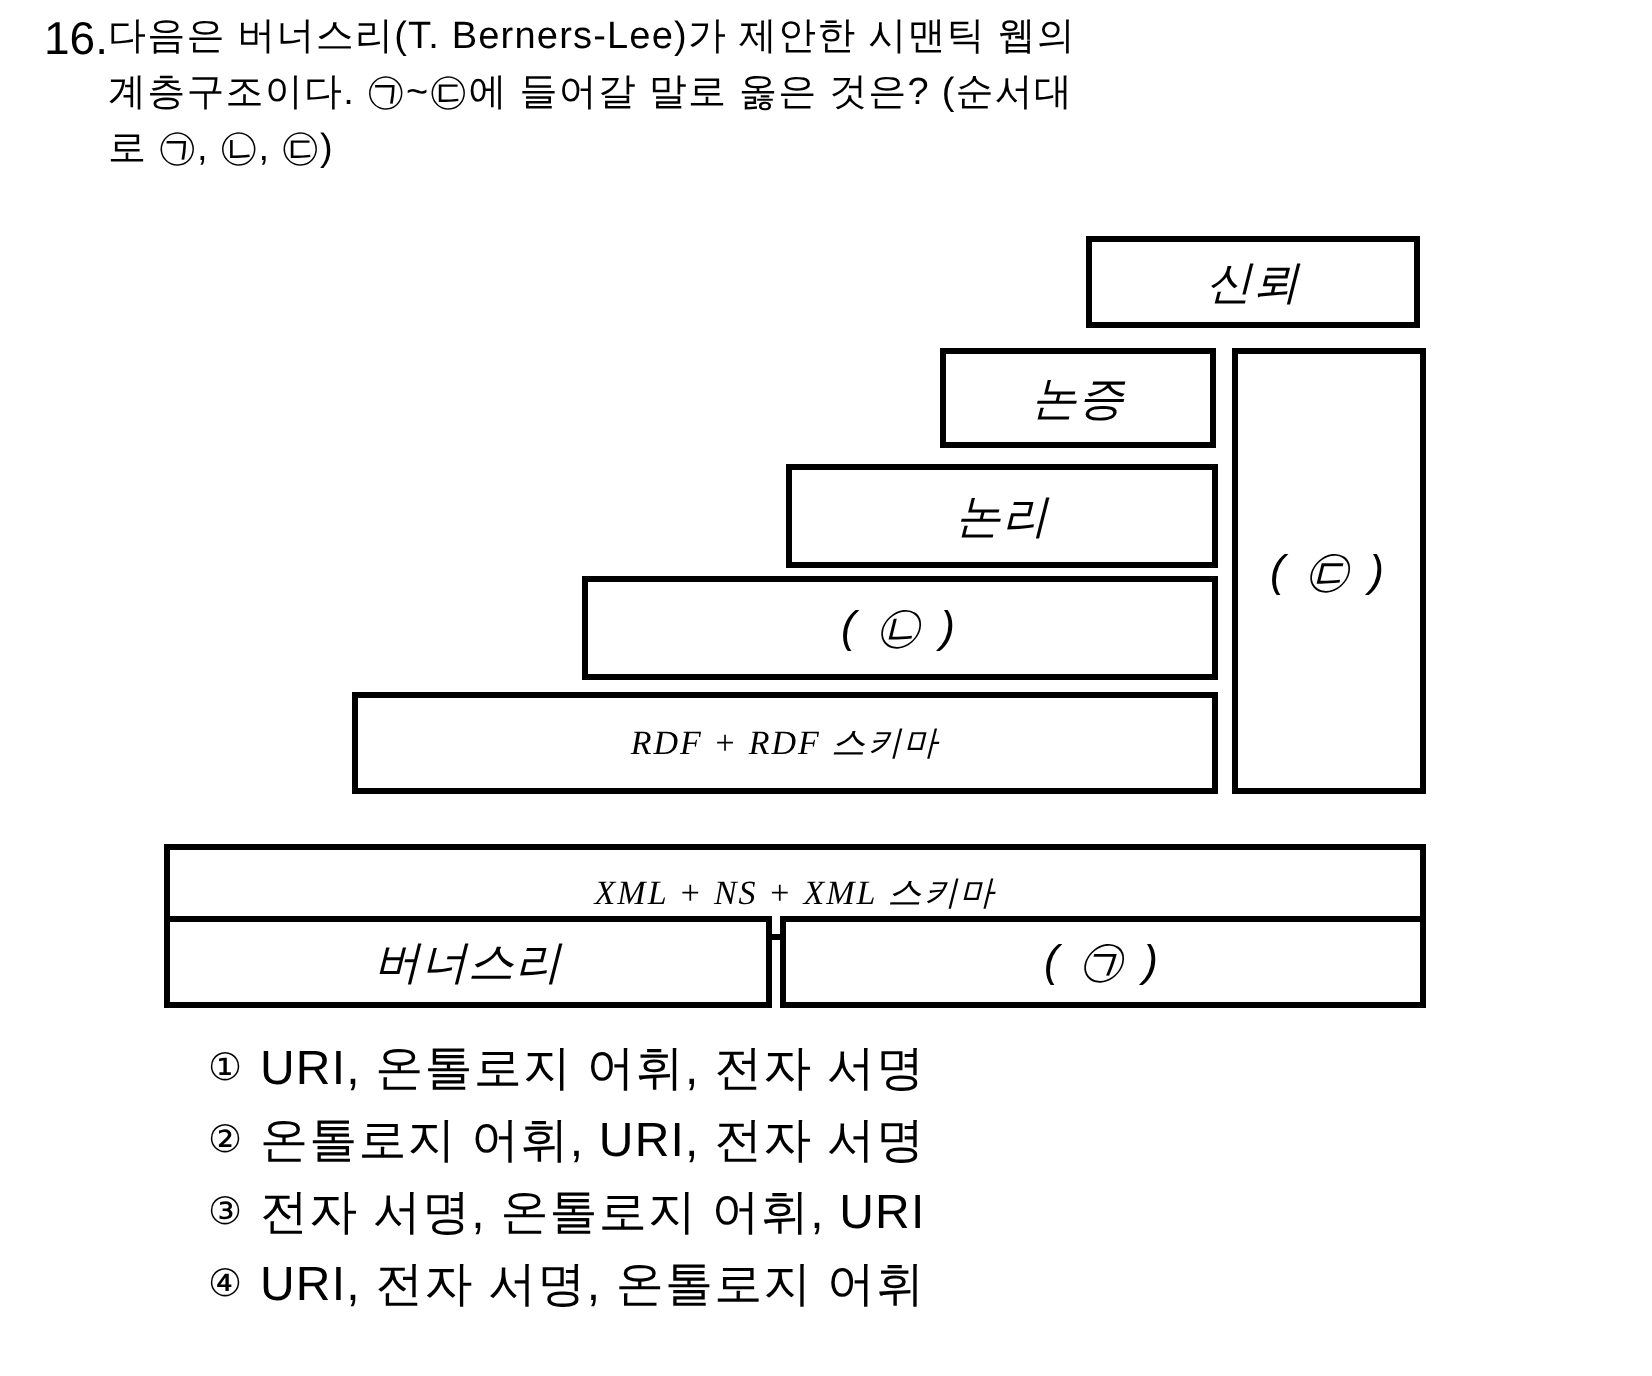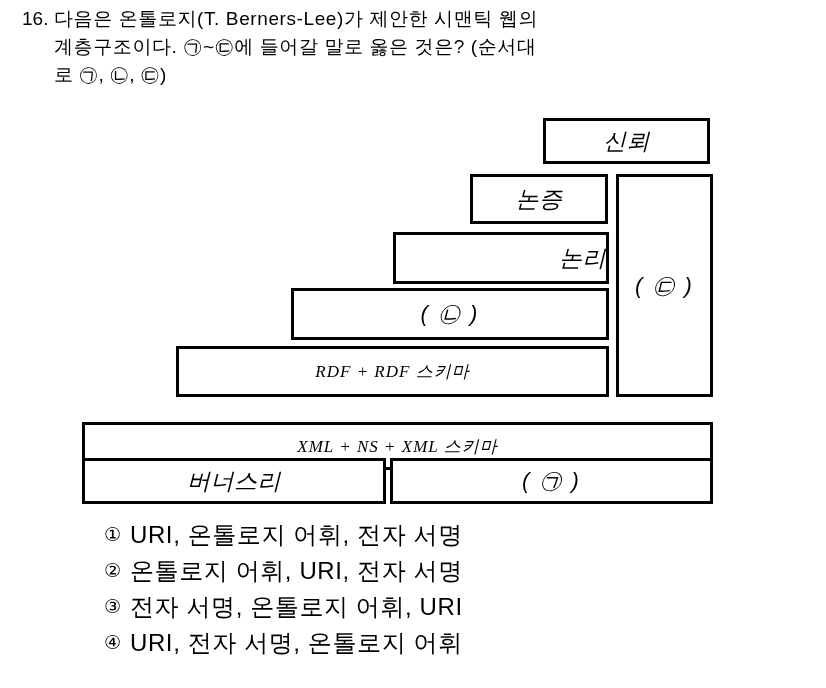--- a/index.html
+++ b/index.html
@@ -21,21 +21,21 @@
     position: absolute;
     left: 0;
     top: 0;
     width: 826px;
     height: 104px;
   }
   .stem-number {
     position: absolute;
     left: 22px;
     top: 6px;
-    font-size: 19px;
+    font-size: 23px;
     line-height: 26px;
     letter-spacing: 0px;
     white-space: nowrap;
   }
   .stem-line {
     position: absolute;
     left: 54px;
     font-size: 19px;
     line-height: 26px;
     white-space: nowrap;
@@ -108,36 +108,36 @@
   .choice-0 { top: 0px; }
   .choice-1 { top: 36px; }
   .choice-2 { top: 72px; }
   .choice-3 { top: 108px; }
 </style>
 </head>
 <body>
 
 <div id="question-stem">
   <span class="stem-number">16.</span>
-  <span class="stem-line stem-line-1">다음은 온톨로지(T. Berners-Lee)가 제안한 시맨틱 웹의</span>
+  <span class="stem-line stem-line-1">다음은 버너스리(T. Berners-Lee)가 제안한 시맨틱 웹의</span>
   <span class="stem-line stem-line-2">계층구조이다. ㉠~㉢에 들어갈 말로 옳은 것은? (순서대</span>
   <span class="stem-line stem-line-3">로 ㉠, ㉡, ㉢)</span>
 </div>
 
 <div id="layer-diagram">
 
   <div class="layer-box" style="left:543px; top:118px; width:167px; height:46px;">
     <span class="layer-label">신뢰</span>
   </div>
 
   <div class="layer-box" style="left:470px; top:174px; width:138px; height:50px;">
     <span class="layer-label">논증</span>
   </div>
 
-  <div class="layer-box" style="left:393px; top:232px; width:216px; height:52px;justify-content:flex-end;">
+  <div class="layer-box" style="left:393px; top:232px; width:216px; height:52px;">
     <span class="layer-label">논리</span>
   </div>
 
   <div class="layer-box" style="left:291px; top:288px; width:318px; height:52px;">
     <span class="layer-label blank">( ㉡ )</span>
   </div>
 
   <div class="layer-box" style="left:176px; top:346px; width:433px; height:51px;">
     <span class="layer-label serif">RDF + RDF 스키마</span>
   </div>

